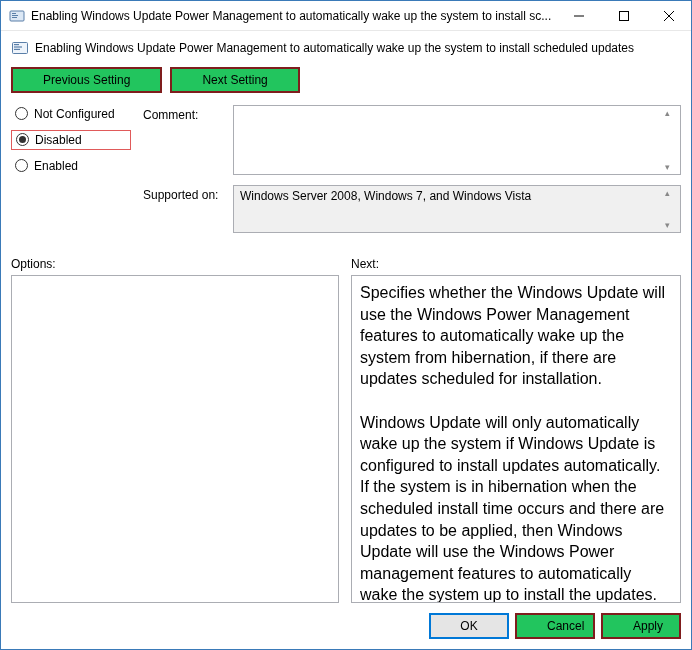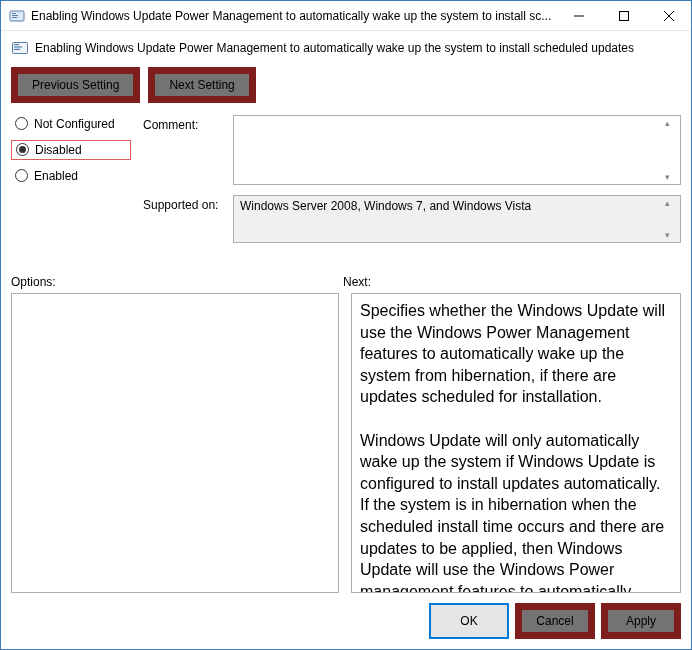--- a/index.html
+++ b/index.html
@@ -56,23 +56,23 @@
   .policy-header .picon {
     width: 18px; height: 18px;
     margin-right: 6px;
     flex-shrink:0;
   }
   .policy-header .ptitle {
     font-size: 12px;
   }
   .navbtns { display: flex; gap: 8px; margin-bottom: 12px; }
   .btn {
-    background: #737373;
-    border: 7px solid #7f1d1d;
-    padding: 4px 14px;
+    background: #22c55e;
+    border: 2px solid #7f1d1d;
+    padding: 4px 30px;
     font-size: 12px;
     font-family: inherit;
     cursor: pointer;
   }
   .midrow {
     display: flex;
     gap: 12px;
     margin-bottom: 6px;
   }
   .leftcol {
@@ -130,21 +130,21 @@
     flex-direction:column;
     justify-content:space-between;
     color:#888;
     font-size:9px;
     user-select:none;
   }
   .commentbox .scrollhint { top:2px; bottom:2px; }
   .suppbox .scrollhint { top:2px; bottom:2px; }
   .labels2 {
     display:flex;
-    gap:4px;
+    gap:12px;
     margin: 6px 0 4px 0;
   }
   .labels2 .l1 { width: 328px; }
   .panes {
     display:flex;
     gap:12px;
     flex:1;
     min-height:0;
   }
   .pane {
@@ -243,21 +243,21 @@
       <div class="fieldrow">
         <div class="fieldlabel">Comment:</div>
         <div class="commentbox">
           <span></span>
           <div class="scrollhint">
               <span>▴</span>
               <span>▾</span>
             </div>
         </div>
       </div>
-      <div class="fieldrow" style="margin-bottom:20px;">
+      <div class="fieldrow" style="margin-bottom:12px;">
         <div class="fieldlabel">Supported on:</div>
         <div class="suppbox">
           <span>Windows Server 2008, Windows 7, and Windows Vista</span>
           <div class="scrollhint">
               <span>▴</span>
               <span>▾</span>
             </div>
         </div>
       </div>
     </div>

